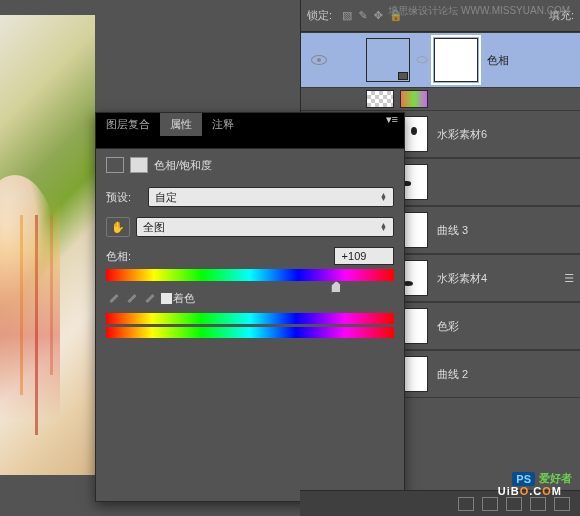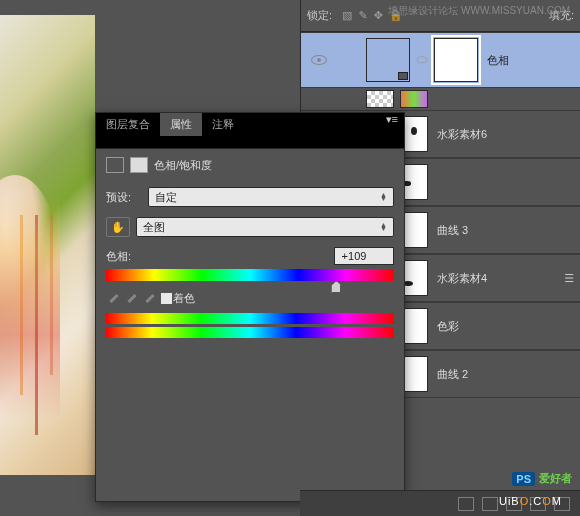--- a/index.html
+++ b/index.html
@@ -62,21 +62,21 @@
 .eyedrop-row{display:flex;align-items:center;gap:0;margin:2px 0}
 .eyedrop{width:18px;height:18px;opacity:.6;position:relative}
 .eyedrop::before{content:"";position:absolute;width:10px;height:3px;background:#aaa;transform:rotate(-45deg);left:3px;top:8px}
 .chk{width:13px;height:13px;background:#e8e8e8;border:1px solid #555}
 .chk-lbl{color:#ddd}
 .rainbow-bars{margin-top:6px}
 .rainbow{height:11px;background:linear-gradient(90deg,#f00 0%,#ff0 16%,#0f0 33%,#0ff 50%,#00f 66%,#f0f 83%,#f00 100%);margin-bottom:3px}
 .logo{position:absolute;right:8px;bottom:30px;display:flex;align-items:center;gap:4px;font-weight:bold;font-size:13px}
 .logo .ps{background:#0a4d8c;color:#7fd4ff;padding:1px 4px;border-radius:2px}
 .logo .txt{color:#6fcf4f}
-.uibo{position:absolute;right:18px;bottom:8px;color:#fff;font-size:14px;font-weight:normal;letter-spacing:1px}
+.uibo{position:absolute;right:18px;bottom:18px;color:#fff;font-size:14px;font-weight:bold;letter-spacing:1px}
 .uibo .o{color:#ff9a2e}
 .link-icon{font-size:13px}
 </style>
 </head>
 <body>
 
 <div class="canvas-area">
   <div class="drip d1"></div>
     <div class="drip d2"></div>
     <div class="drip d3"></div>

